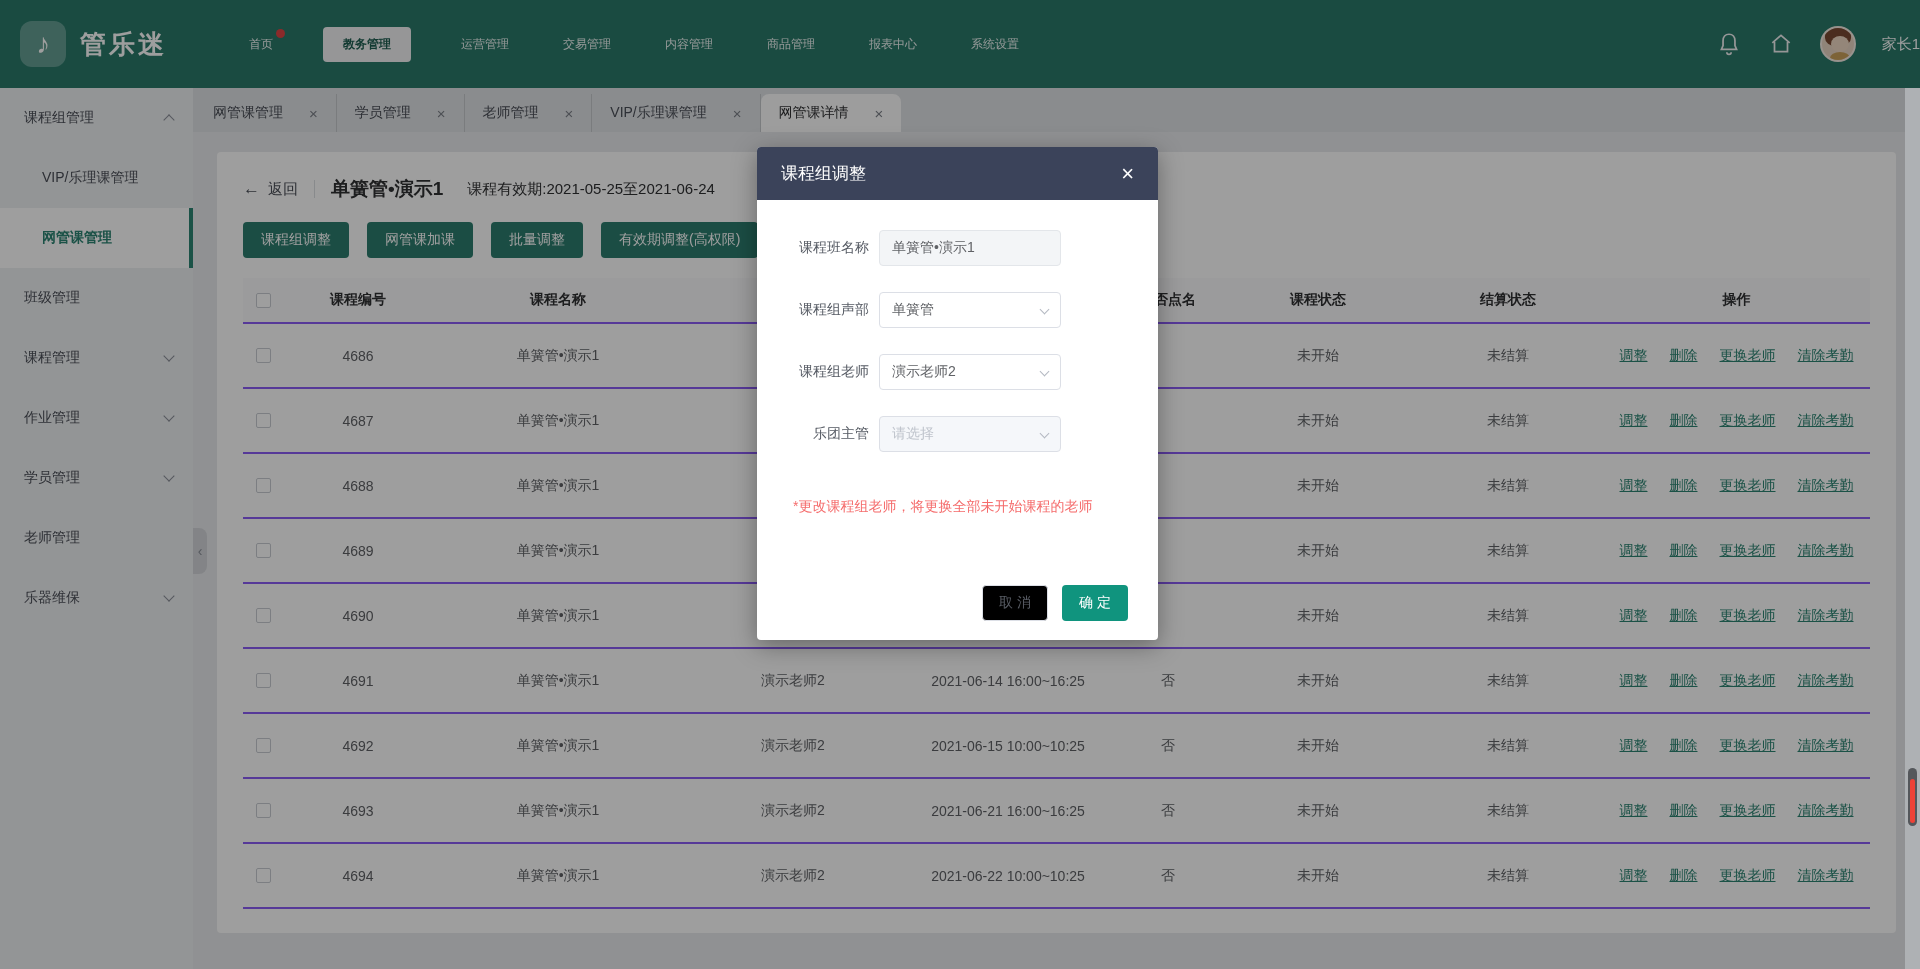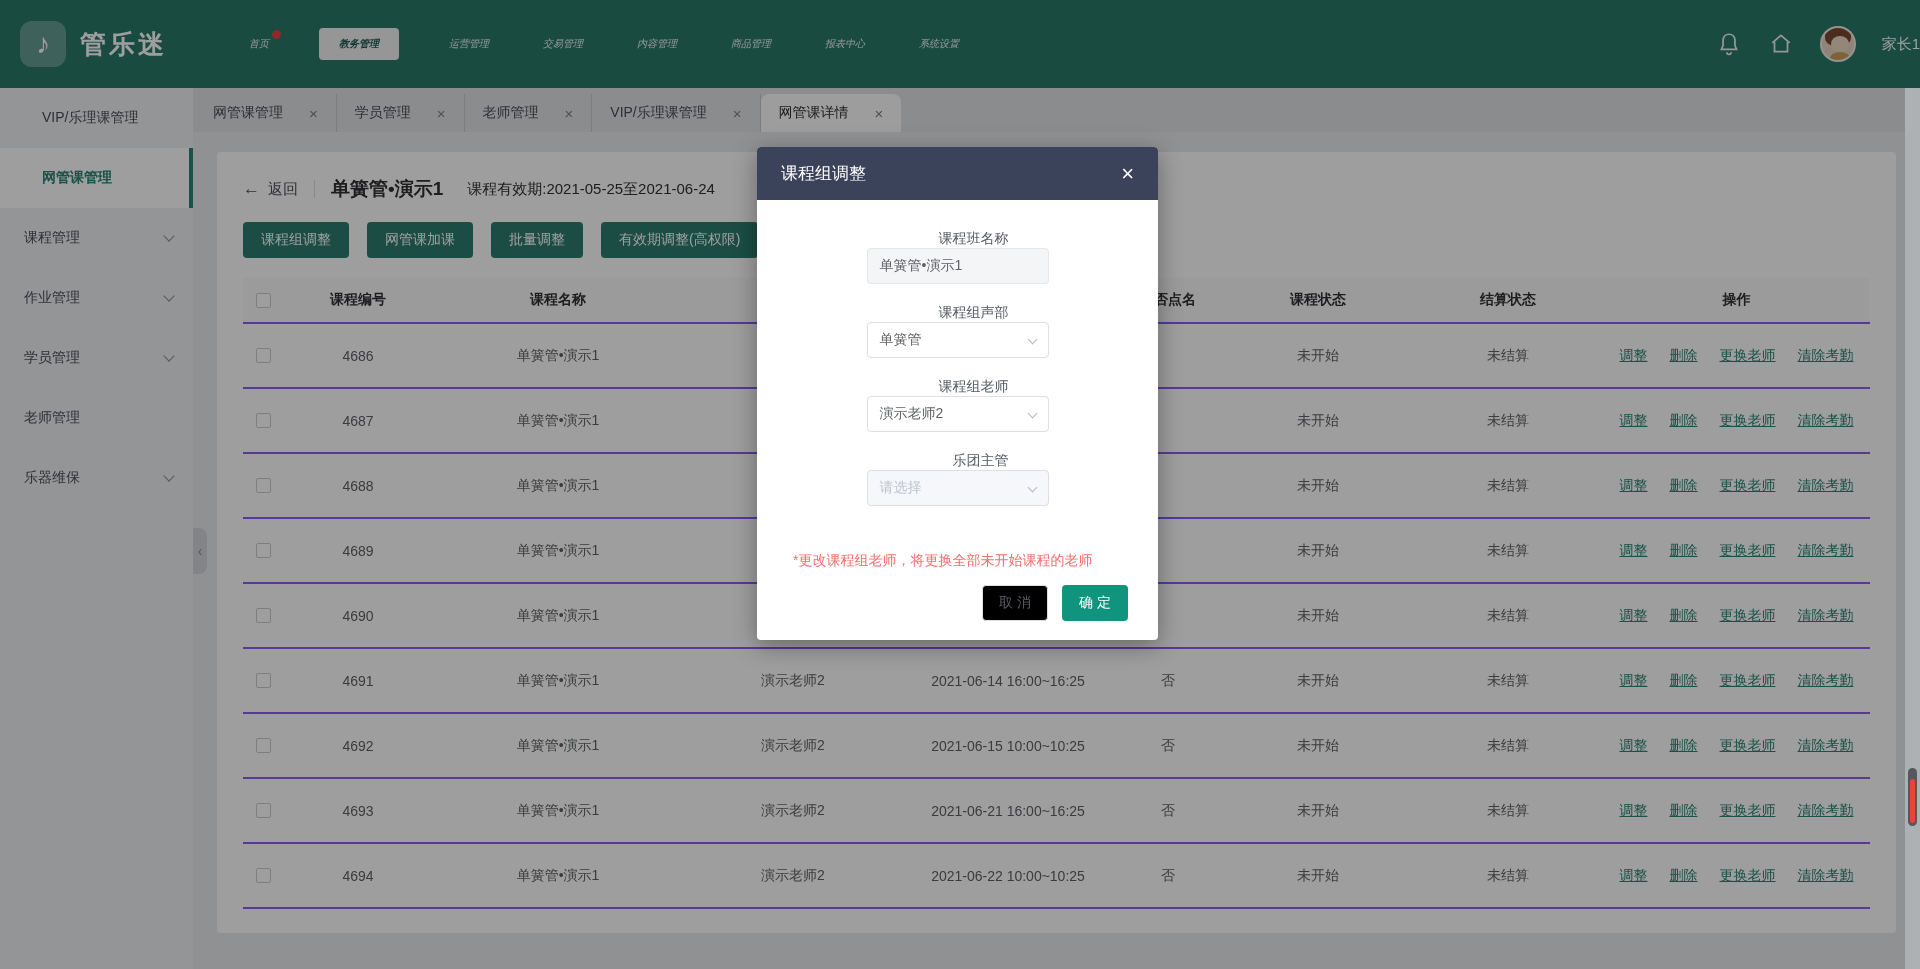--- a/index.html
+++ b/index.html
@@ -8,22 +8,22 @@
   body { position:relative; background:#e9ebee; }
 
   
   .topnav { position:absolute; top:0; left:0; width:1920px; height:88px;
     background:#2a7a6a; display:flex; align-items:center; }
   .brand { width:193px; display:flex; align-items:center; padding-left:20px; flex:0 0 auto; }
   .logo-box { width:46px; height:46px; border-radius:12px; background:rgba(255,255,255,.28);
     display:flex; align-items:center; justify-content:center; color:#fff; font-size:28px; }
   .brand-name { color:#fff; font-size:26px; font-weight:bold; letter-spacing:3px; margin-left:14px; }
   .nav-menu { display:flex; align-items:center; gap:46px; margin-left:52px; }
-  .nav-item { color:rgba(255,255,255,.92); font-size:10px; cursor:pointer; position:relative;
-    padding:9px 4px; white-space:nowrap;font-style:italic; }
+  .nav-item { color:rgba(255,255,255,.92); font-size:12px; cursor:pointer; position:relative;
+    padding:9px 4px; white-space:nowrap; }
   .nav-item.active { background:#f2f3f4; color:#1f5e51; font-weight:bold; border-radius:4px;
     padding:9px 20px; }
   .nav-dot { position:absolute; top:2px; right:-8px; width:9px; height:9px; border-radius:50%;
     background:#e04444; }
   .nav-right { margin-left:auto; display:flex; align-items:center; gap:26px; }
   .nav-icon { width:26px; height:26px; cursor:pointer; }
   .nav-icon svg { width:100%; height:100%; stroke:#f2f3f4; fill:none; stroke-width:1.6; }
   .avatar { width:36px; height:36px; border-radius:50%; background:#e8d5c4;
     border:2px solid rgba(255,255,255,.55); position:relative; overflow:hidden; cursor:pointer; }
   .avatar .hair { position:absolute; top:-2px; left:3px; right:3px; height:20px;
@@ -91,21 +91,21 @@
 
   
   .overlay { position:absolute; inset:0; background:rgba(0,0,0,.38); z-index:50; }
   .modal { position:absolute; left:757px; top:147px; width:401px; height:493px; background:#fff;
     border-radius:4px; z-index:60; box-shadow:0 6px 24px rgba(0,0,0,.35); }
   .modal-head { height:53px; background:#3b435a; border-radius:4px 4px 0 0; display:flex;
     align-items:center; padding:0 24px; }
   .modal-title { color:#fff; font-size:17px; }
   .modal-close { margin-left:auto; color:#fff; font-size:22px; font-weight:300; cursor:pointer; line-height:1; }
   .modal-body { position:relative; padding-top:30px; height:440px; }
-  .form-row { display:flex; align-items:center; margin-bottom:20px;flex-direction:column; }
+  .form-row { display:flex; align-items:center; margin-bottom:26px; }
   .form-label { width:112px; text-align:right; margin-right:10px; color:#555a63; font-size:14px; }
   .ctrl { width:182px; height:36px; border:1px solid #dcdfe6; border-radius:4px; display:flex;
     align-items:center; padding:0 12px; font-size:14px; color:#606266; background:#fff; position:relative; }
   .ctrl.readonly { background:#f3f5f7; border-color:#e3e6ea; }
   .ctrl.select { cursor:pointer; }
   .ctrl.disabled { background:#f5f7fa; color:#bfc4cc; cursor:not-allowed; }
   .sel-chev { position:absolute; right:12px; top:13px; width:7px; height:7px;
     border-right:1.5px solid #b4b9c2; border-bottom:1.5px solid #b4b9c2; transform:rotate(45deg); }
   .warn { margin:46px 0 0 36px; color:#f56c6c; font-size:14px; }
   .modal-footer { position:absolute; bottom:19px; right:30px; display:flex; gap:14px; }
@@ -167,25 +167,32 @@
     <div class="avatar">
       <div class="hair"></div>
       <div class="face"></div>
       <div class="bodyb"></div>
     </div>
     <span class="user-name">家长1</span>
   </div>
 </div>
 
 <div class="sidebar">
+  <div class="side-item">
+    <span>课程组管理</span>
+    <span class="chev up"></span>
+  </div>
   <div class="side-item sub">
     <span>VIP/乐理课管理</span>
   </div>
   <div class="side-item sub active">
     <span>网管课管理</span>
+  </div>
+  <div class="side-item">
+    <span>班级管理</span>
   </div>
   <div class="side-item">
     <span>课程管理</span>
     <span class="chev down"></span>
   </div>
   <div class="side-item">
     <span>作业管理</span>
     <span class="chev down"></span>
   </div>
   <div class="side-item">

